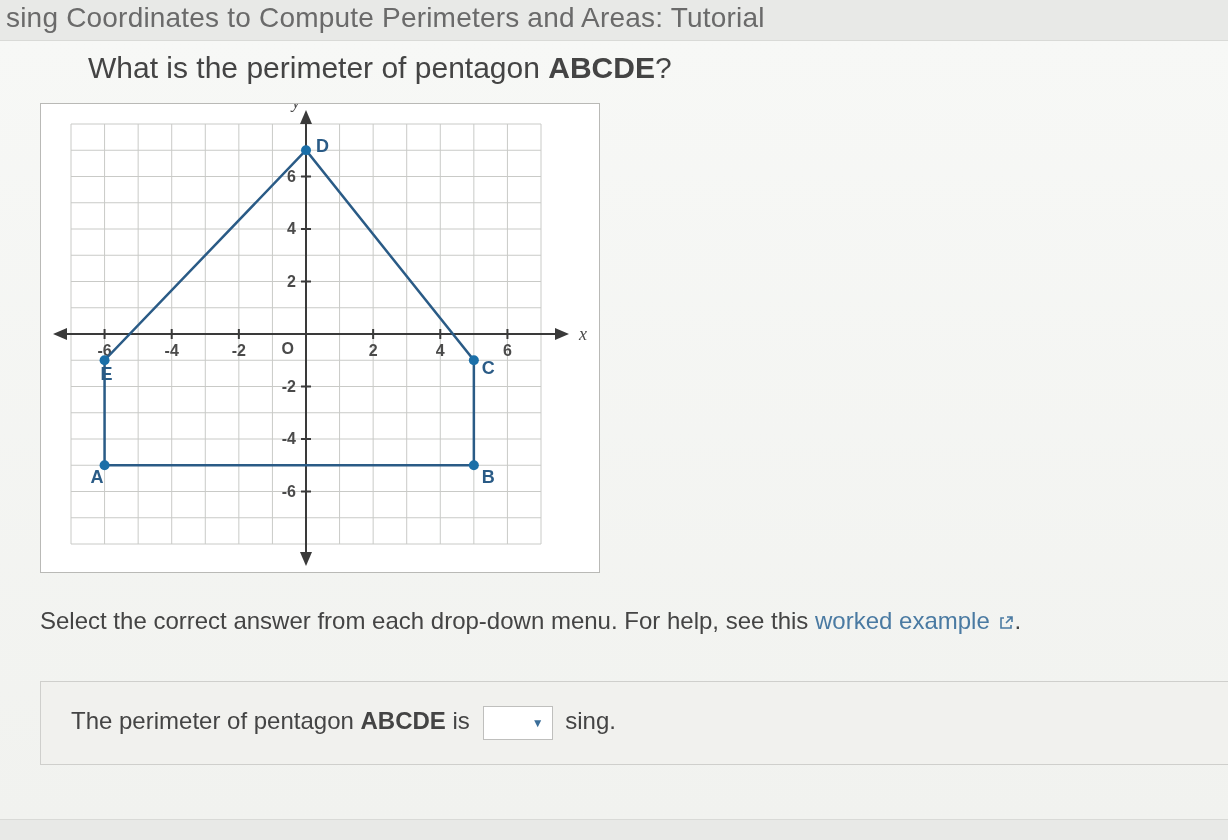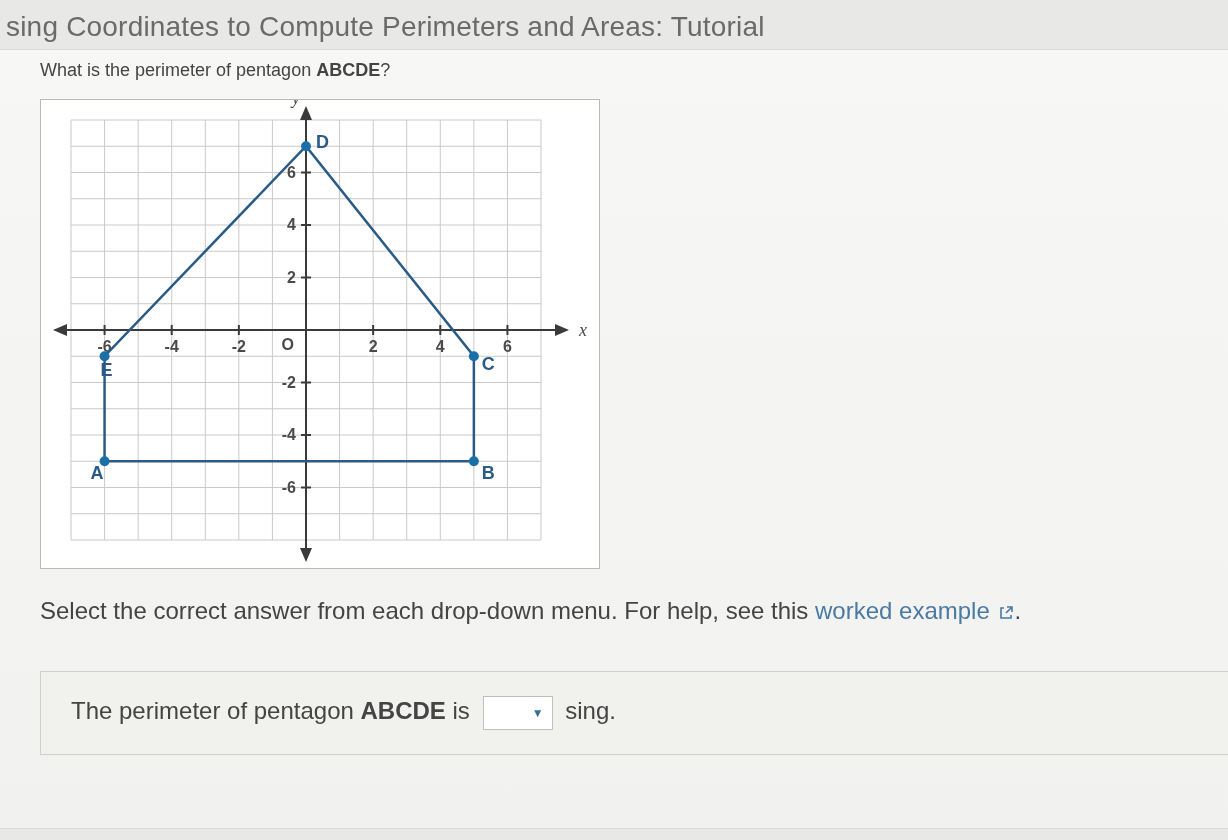--- a/index.html
+++ b/index.html
@@ -3,35 +3,36 @@
 <meta charset="utf-8">
 <style>
   * { box-sizing: border-box; margin: 0; padding: 0; }
   html, body { width: 1228px; height: 840px; font-family: Arial, Helvetica, sans-serif; background: #e8e9e7; color: #3a3a3a; }
   body { position: relative; overflow: hidden; }
 
   .page-title {
     font-size: 28px;
     font-weight: 400;
     color: #6a6a6a;
-    padding: 11px 0 0 6px;
+    padding: 2px 0 0 6px;
     letter-spacing: 0.2px;
   }
   .content-panel {
     margin-top: 6px;
     background: linear-gradient(#f7f8f6, #f1f2ef);
     border-top: 1px solid #d9dad7;
     border-bottom: 1px solid #d9dad7;
     padding: 10px 20px 20px 40px;
     min-height: 780px;
   }
   .question {
-    font-size: 18px;
+    font-size: 30px;
     color: #444;
     margin-bottom: 18px;
+    margin-left: 48px;
   }
 
   
   .chart-wrap {
     width: 560px;
     height: 470px;
     background: #ffffff;
     border: 1px solid #b9b9b6;
     position: relative;
     display: inline-block;
@@ -42,21 +43,21 @@
   .pt-label { font-size: 18px; fill: #2a5b86; font-weight: 700; }
   .pt-dot { fill: #1b6fa8; }
   .pentagon { fill: none; stroke: #2a5b86; stroke-width: 2.5; }
   .axis-line { stroke: #3a3a3a; stroke-width: 2; }
   .arrow { fill: #3a3a3a; }
   .grid-line { stroke: #c9cac7; stroke-width: 1; }
 
   .instruction {
     font-size: 24px;
     color: #444;
-    margin-top: 20px;
+    margin-top: 26px;
     line-height: 1.5;
   }
   .worked-link { color: #4a7aa2; }
   .ext-icon { display: inline-block; vertical-align: middle; margin-left: 2px; }
 
   .answer-box {
     margin-top: 40px;
     border: 1px solid #cfcfcc;
     background: #f1f1ee;
     padding: 24px 30px;

